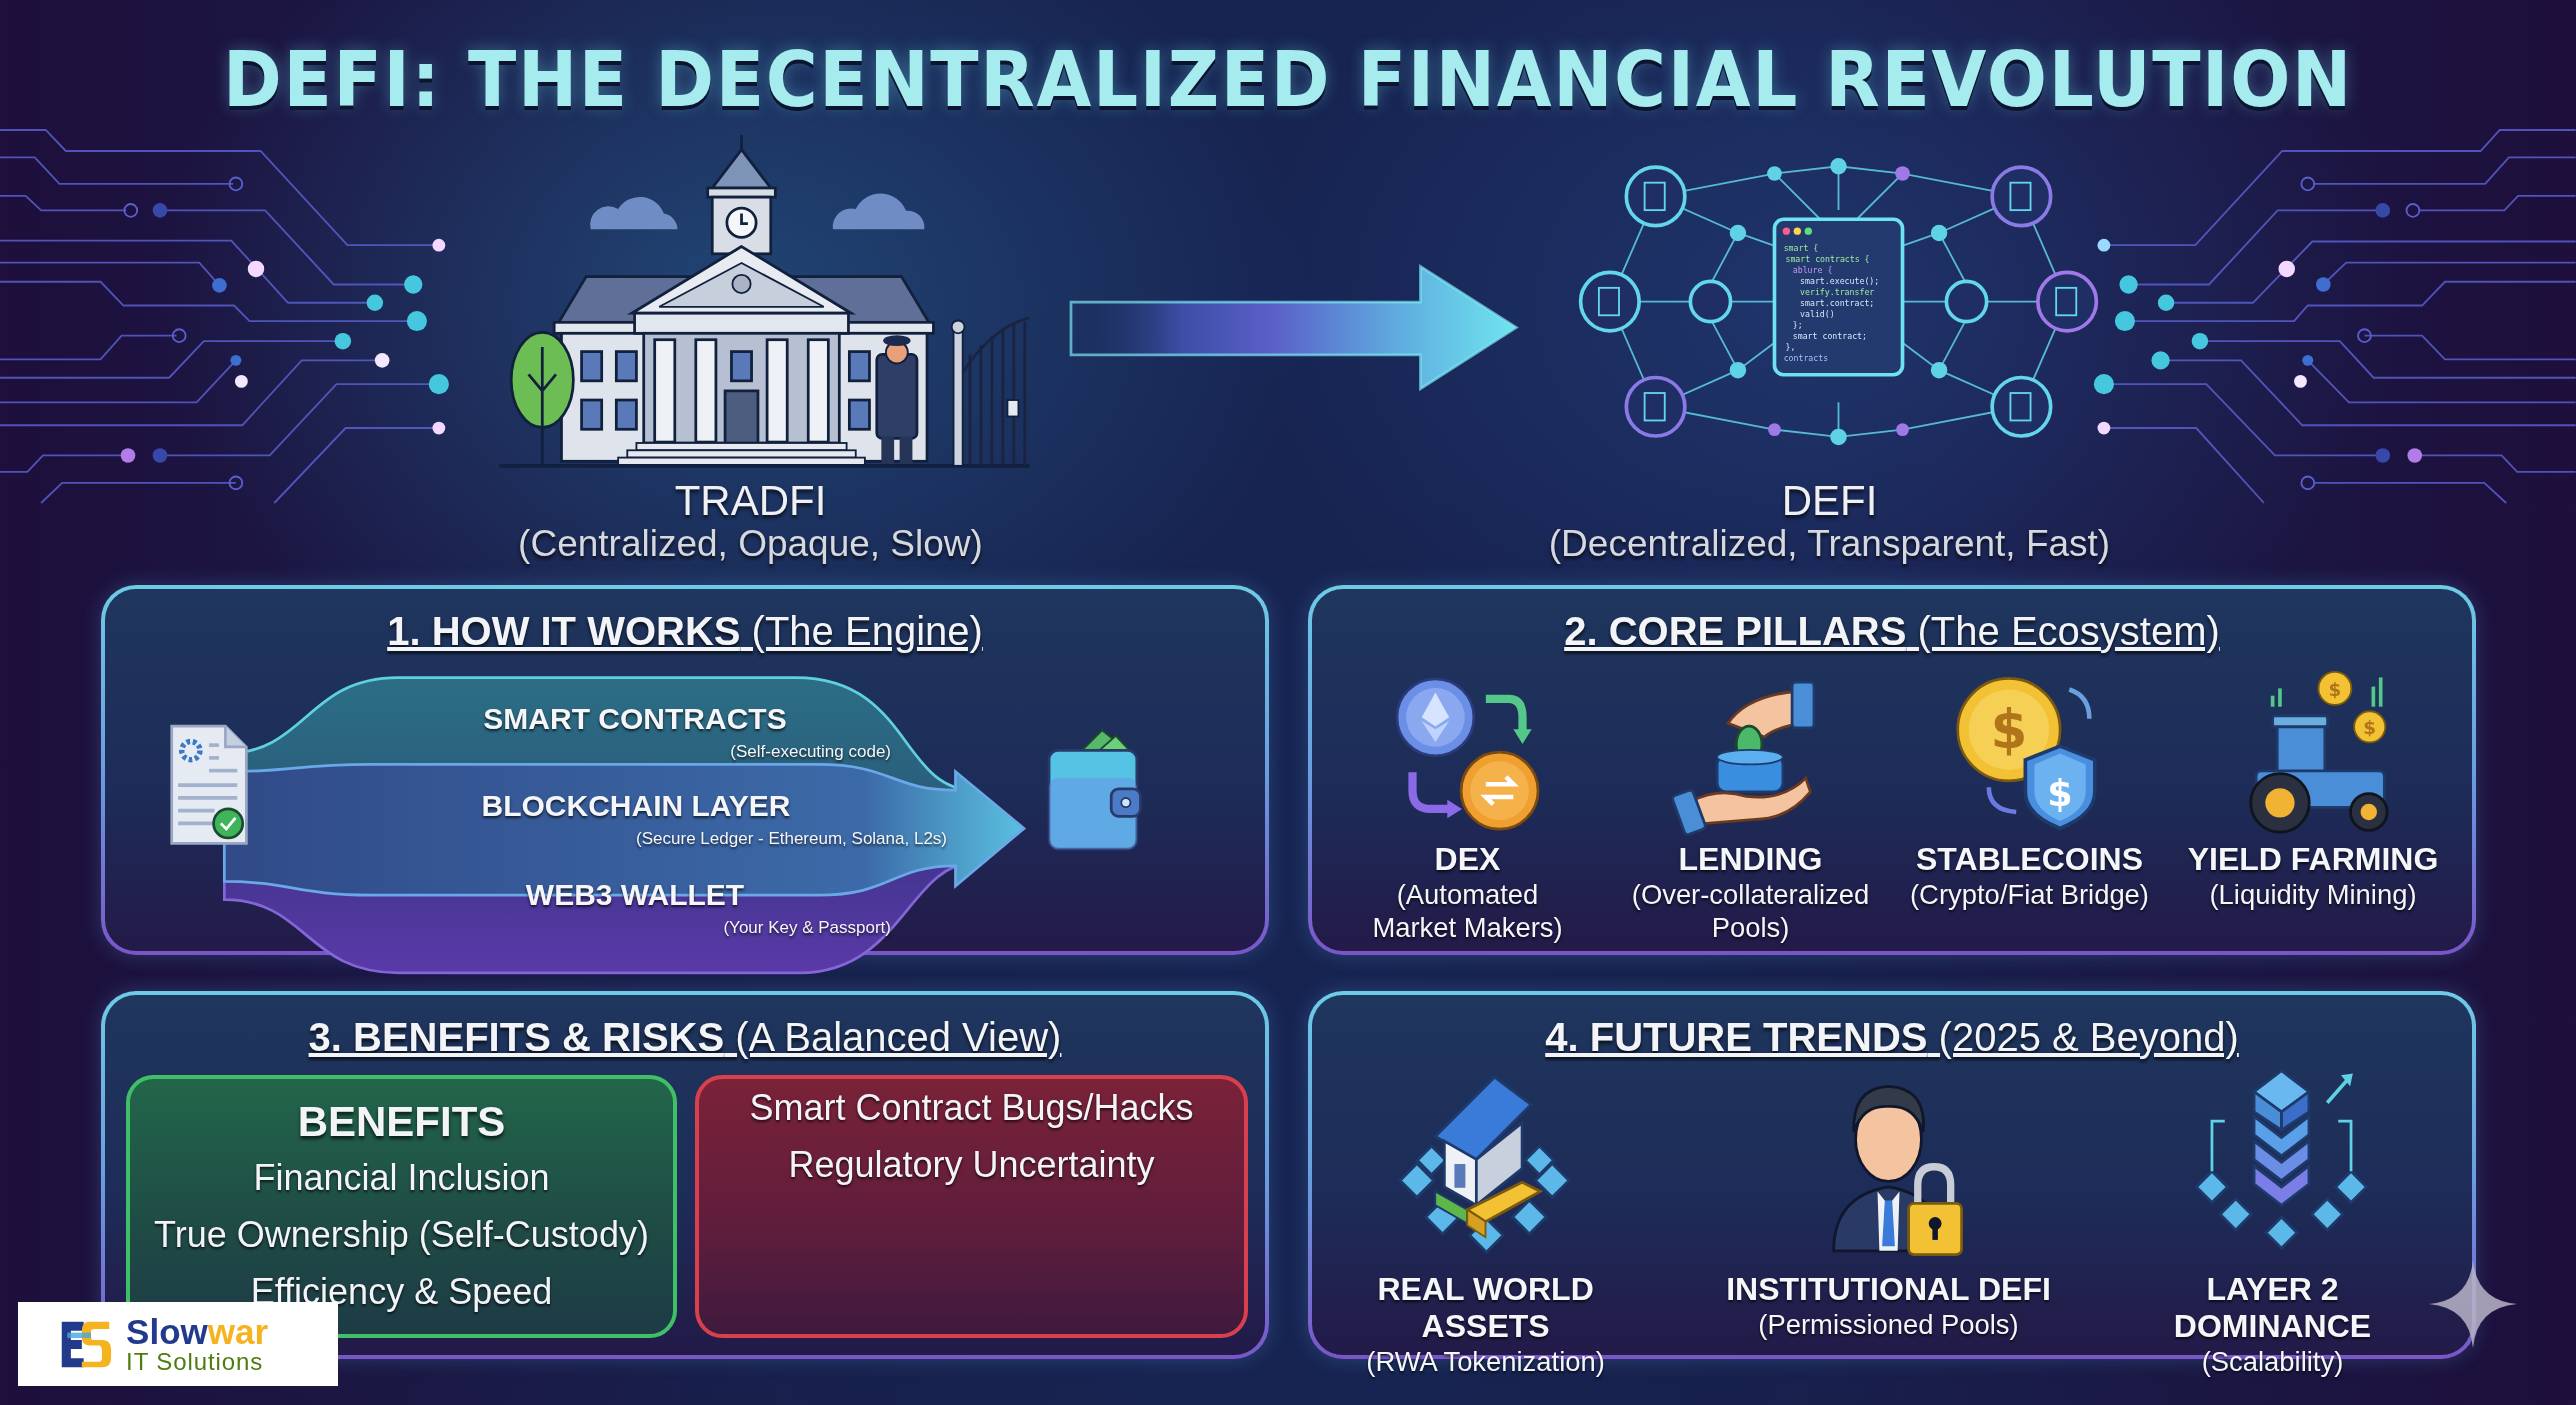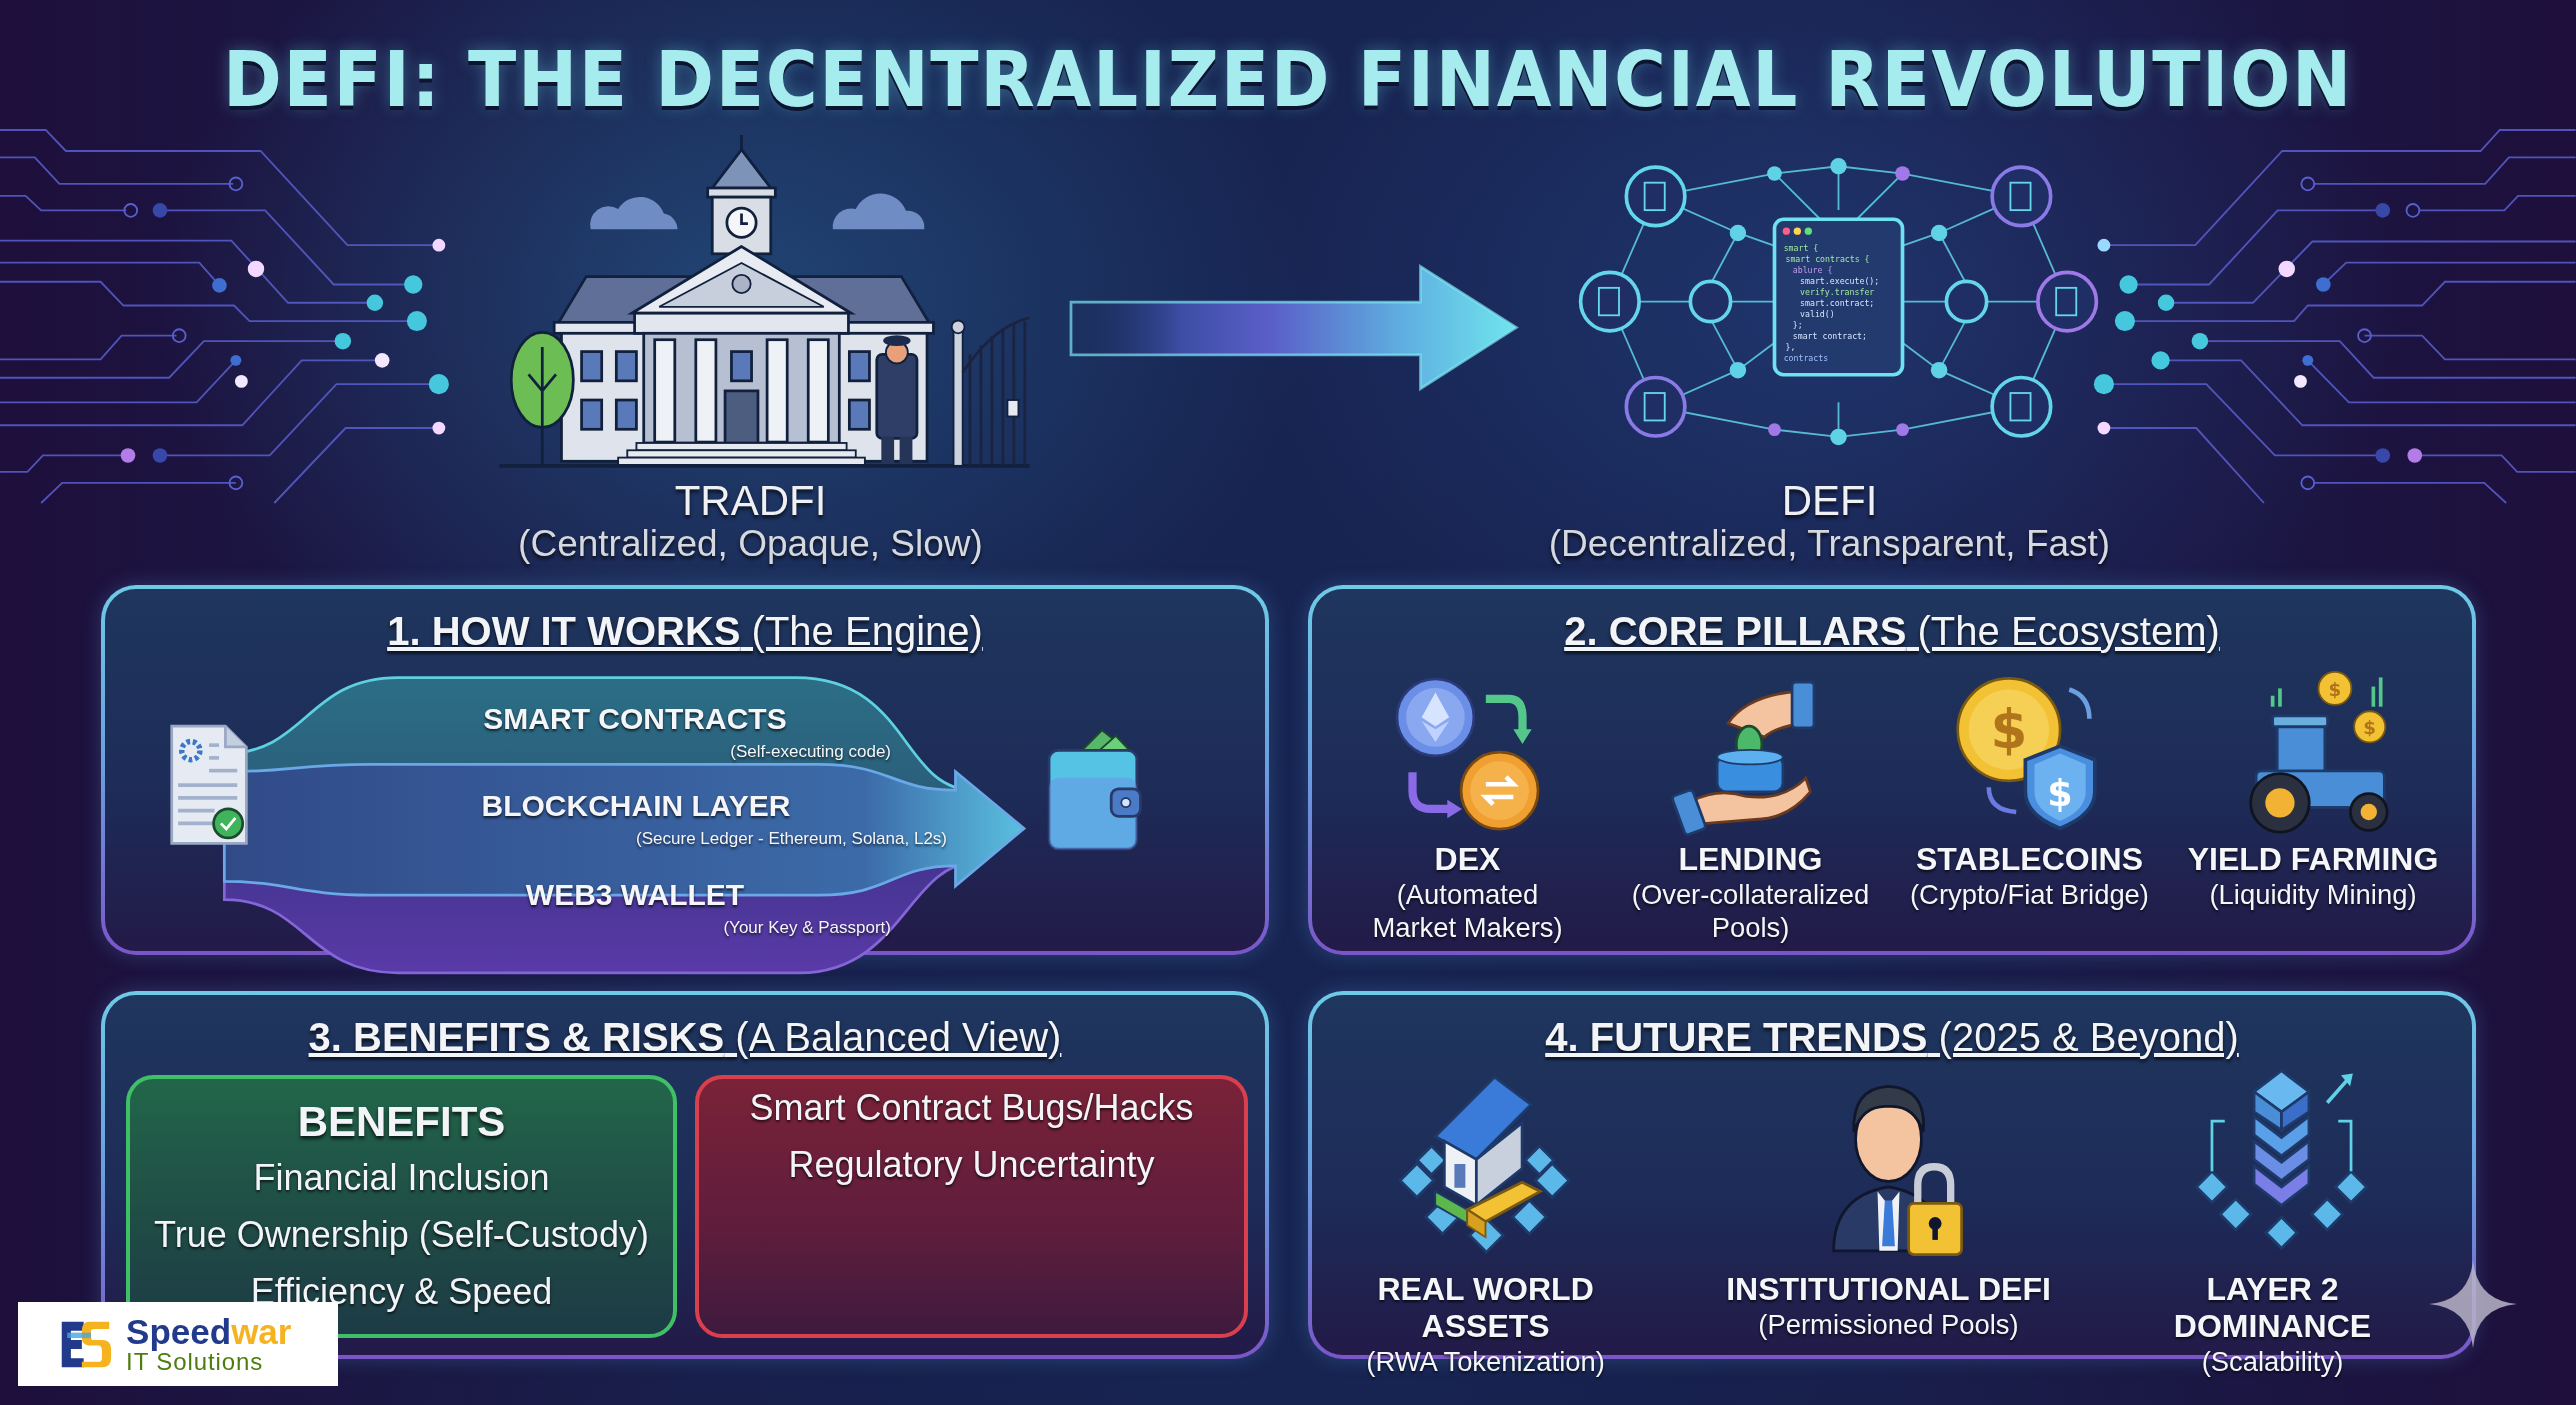--- a/index.html
+++ b/index.html
@@ -546,17 +546,17 @@
   <path d="M48 0 Q52 44 96 48 Q52 52 48 96 Q44 52 0 48 Q44 44 48 0 Z" fill="#b9b4c8" opacity="0.85"></path>
 </svg>
 
 <div class="logo">
   <svg width="55" height="53" viewBox="0 0 60 58">
     <path d="M4 4 H28 V14 H14 V24 H26 V34 H14 V44 H28 V54 H4 Z" fill="#223a8c"></path>
     <path d="M56 4 H34 Q26 4 26 14 V22 Q26 30 34 30 H44 Q48 30 48 36 V44 Q48 48 44 48 H26 V54 H48 Q58 54 58 44 V34 Q58 24 48 24 H38 Q36 24 36 20 V14 Q36 12 40 12 H56 Z" fill="#f6b320"></path>
     <rect x="10" y="16" width="26" height="6" fill="#4aa4dc" opacity="0.8"></rect>
   </svg>
   <div class="logo-text">
-    <div class="logo-name"><span style="color:#223a8c">Speed</span><span>war</span></div>
+    <div class="logo-name"><span style="color:#223a8c">Slow</span><span>war</span></div>
     <div class="logo-sub">IT Solutions</div>
   </div>
 </div>
 
 
 </body></html>

